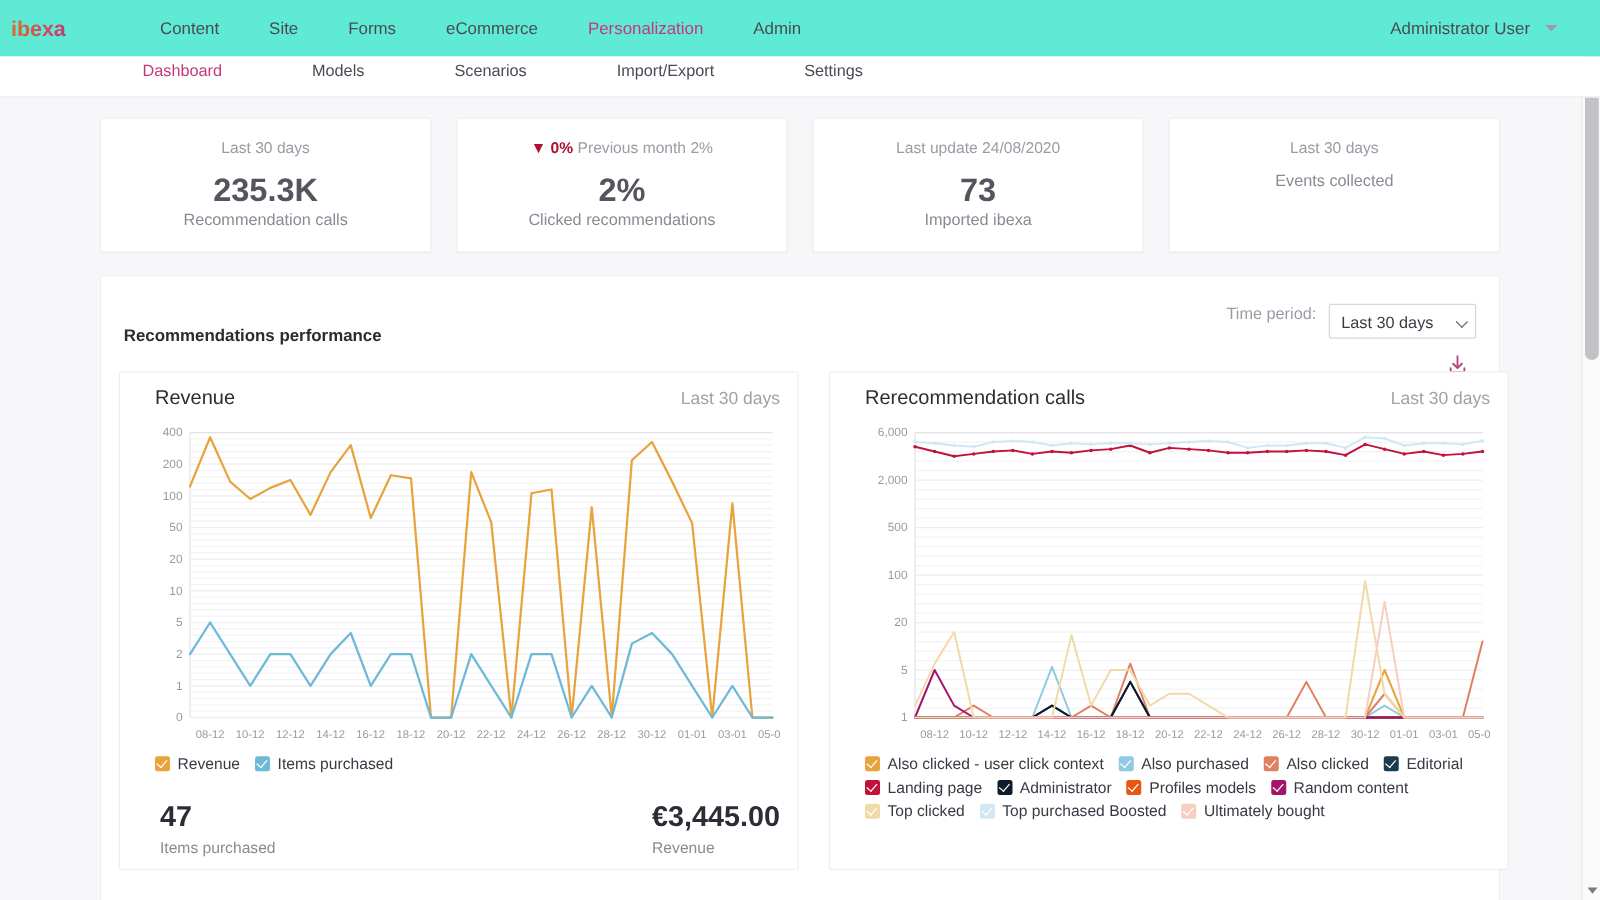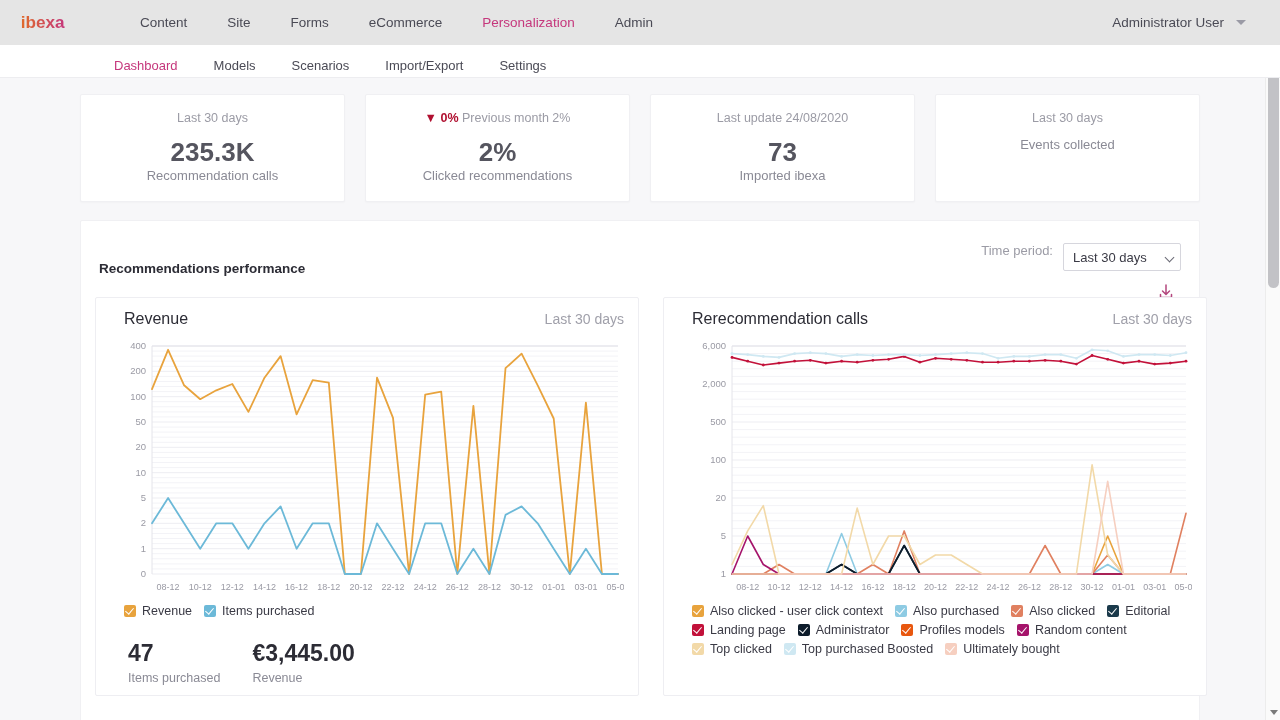--- a/index.html
+++ b/index.html
@@ -6,22 +6,22 @@
   html, body {
     width: 1280px; height: 720px;
     font-family: "Liberation Sans", sans-serif;
     background: #fafafa;
     overflow: hidden;
   }
   .page { position: relative; width: 1280px; height: 720px; background: #f7f7f9; }
 
   
   .topbar {
-    height: 45px; background: #e5e5e5; display: flex; align-items: center;
-    padding: 0 14px 0 20px; position: relative; z-index: 5;
+    height: 45px; background: #5eead4; display: flex; align-items: center;
+    padding: 0 14px 0 8px; position: relative; z-index: 5;
   }
   .logo { width: 78px; height: 26px; margin-right: 22px; display:block; }
   .mainnav { display: flex; align-items: center; gap: 0px; }
   .mainnav a {
     font-size: 13.5px; color: #4a4a55; text-decoration: none;
     padding: 6px 20px; white-space: nowrap;
   }
   .mainnav a.active { color: #c5377c; }
   .userbox {
     margin-left: auto; display: flex; align-items: center; gap: 12px;
@@ -29,22 +29,22 @@
     justify-content: center;
   }
   .userbox .uname { font-size: 13.5px; color: #4a4a55; }
   .caret {
     width: 0; height: 0; border-left: 5px solid transparent;
     border-right: 5px solid transparent; border-top: 5px solid #9a9aa5;
   }
 
   
   .subnav {
-    height: 33px; background: #ffffff; display: flex; align-items: flex-end;
-    padding-left: 96px; border-bottom: 1px solid #ededf0; position: relative; z-index: 4;
+    height: 33px; background: #ffffff; display: flex; align-items: flex-start;
+    padding-left: 96px; border-bottom: 1px solid #ededf0; position: relative; z-index: 4; gap: 36px;
   }
   .subnav a {
     font-size: 13px; color: #4a4a55; text-decoration: none; padding: 4px 18px;
     white-space: nowrap;
   }
   .subnav a.active { color: #c5377c; }
 
   
   .kpi-row {
     display: flex; gap: 20px; padding: 16px 80px 0 80px;
@@ -108,21 +108,21 @@
   .legend-box {
     width: 12px; height: 12px; border-radius: 2px; position: relative;
     display: inline-block; flex: none;
   }
   .legend-box::after {
     content: ""; position: absolute; left: 3px; top: 1px;
     width: 4px; height: 7px; border-right: 1.6px solid #ffffff;
     border-bottom: 1.6px solid #ffffff; transform: rotate(40deg);
   }
   .legend-label { font-size: 12.5px; color: #3a3a45; white-space: nowrap; }
-  .stats-row { display: flex; gap: 32px; margin-top: 22px; padding-left: 4px; }
+  .stats-row { display: flex; gap: 49px; margin-top: 22px; padding-left: 4px; justify-content: space-between; }
   .stat-value { font-size: 23px; font-weight: bold; color: #2c2c35; }
   .stat-label { font-size: 12.5px; color: #8a8a95; margin-top: 4px; }
 
   
   .scrollbar {
     position: absolute; right: 0; top: 0; width: 15px; height: 720px;
     background: #fafafa; border-left: 1px solid #ececec;
   }
   .sb-arrow { width: 15px; height: 15px; display: flex; align-items: center; justify-content: center; }
   .sb-arrow i { width: 0; height: 0; border-left: 4px solid transparent; border-right: 4px solid transparent; }

